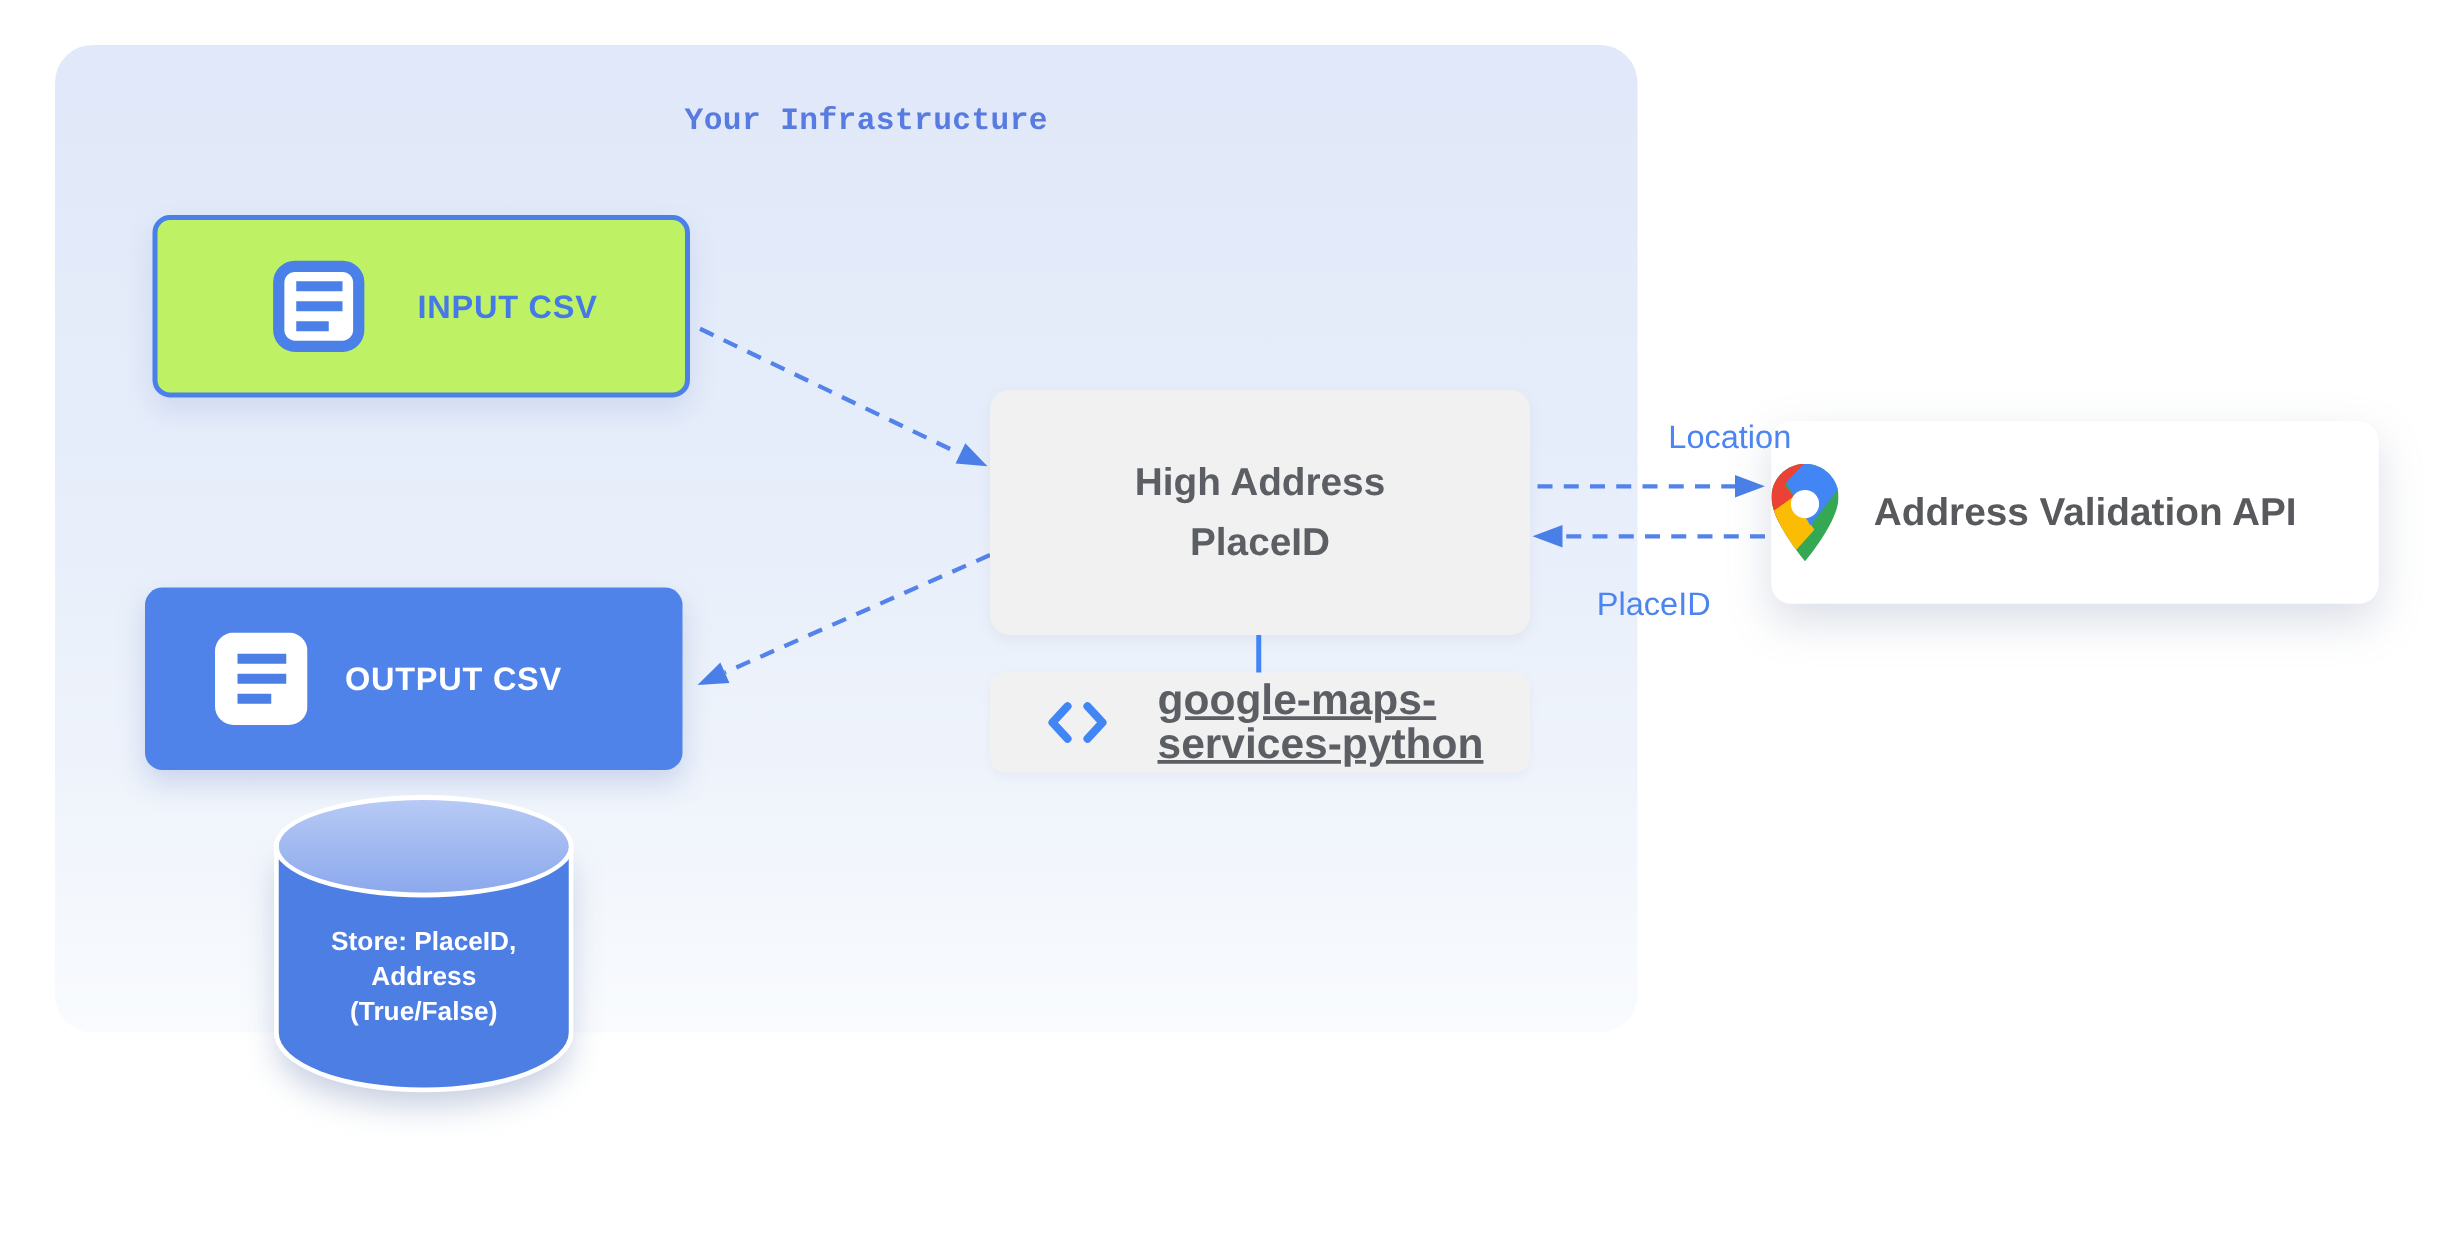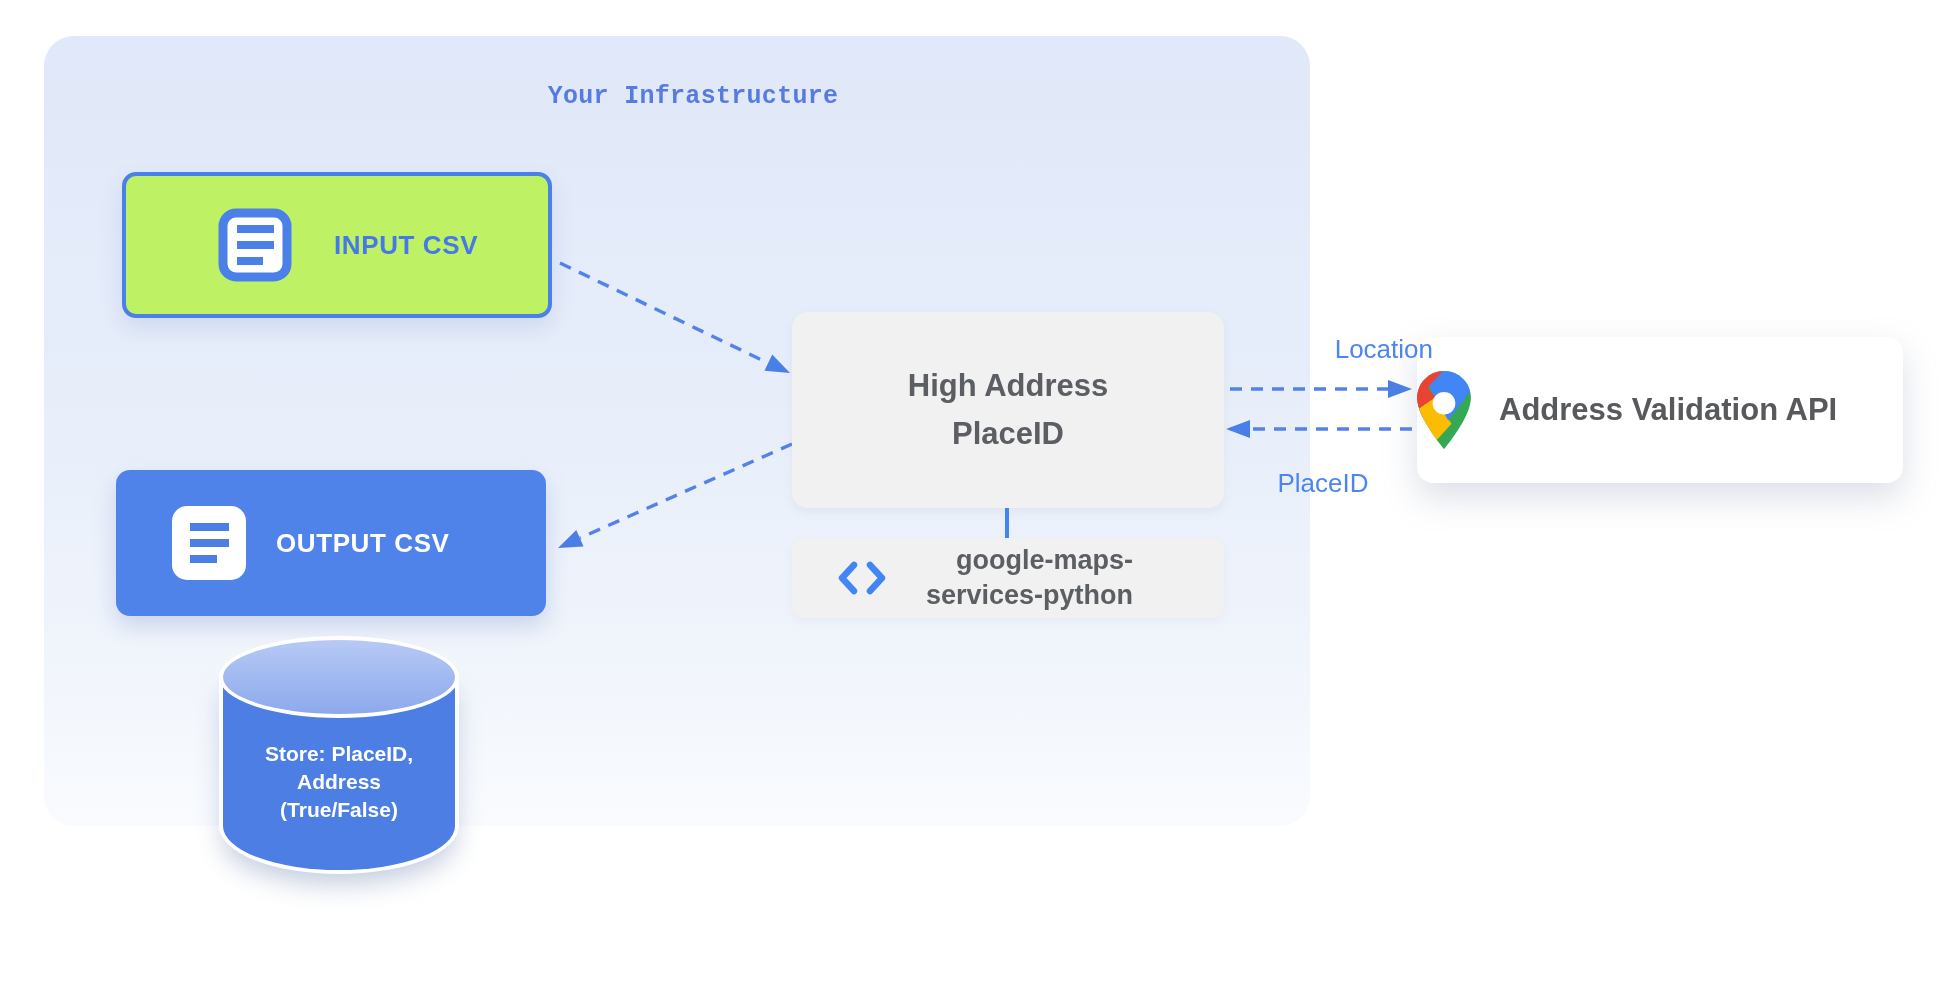--- a/index.html
+++ b/index.html
@@ -18,21 +18,21 @@
               border-radius:14px;box-shadow:0 10px 22px rgba(90,120,190,.25);
               padding-left:56px;gap:30px;}
   .output-label{font-size:26px;font-weight:700;color:#fff;letter-spacing:.6px;}
   .script-box{left:792px;top:312px;width:432px;height:196px;background:#F1F1F2;
               border-radius:16px;justify-content:center;
               box-shadow:0 4px 10px rgba(130,140,160,.10);}
   .script-text{text-align:center;font-size:31px;font-weight:700;color:#5B5E63;line-height:48px;}
   .connector{position:absolute;left:1005px;top:508px;width:4px;height:31px;background:#4285F4;}
   .gml-box{left:792px;top:538px;width:432px;height:80px;background:#F1F1F2;border-radius:12px;
            padding-left:44px;gap:38px;box-shadow:0 3px 8px rgba(130,140,160,.08);}
-  .gml-text{font-size:27px;font-weight:700;color:#5B5E63;line-height:35px;text-align:right;}
+  .gml-text{font-size:34px;font-weight:700;color:#5B5E63;line-height:35px;text-align:left;text-decoration:underline;}
   .api-box{left:1417px;top:337px;width:486px;height:146px;background:#fff;border-radius:16px;
            box-shadow:0 14px 34px rgba(125,140,170,.28);gap:28px;}
   .api-label{font-size:31px;font-weight:700;color:#58595C;}
   .edge-label{position:absolute;font-size:26px;font-weight:500;color:#4C84F0;}
   .loc{left:1273px;top:334px;width:160px;text-align:right;}
   .pid{left:1243px;top:468px;width:160px;text-align:center;}
   .cylinder{position:absolute;left:219px;top:636px;width:240px;height:238px;}
   .cyl-body{position:absolute;left:0;right:0;top:40px;bottom:0;background:#4C7EE3;
             border:4px solid #fff;border-top:none;box-sizing:border-box;
             border-radius:0 0 120px 120px / 0 0 48px 48px;

